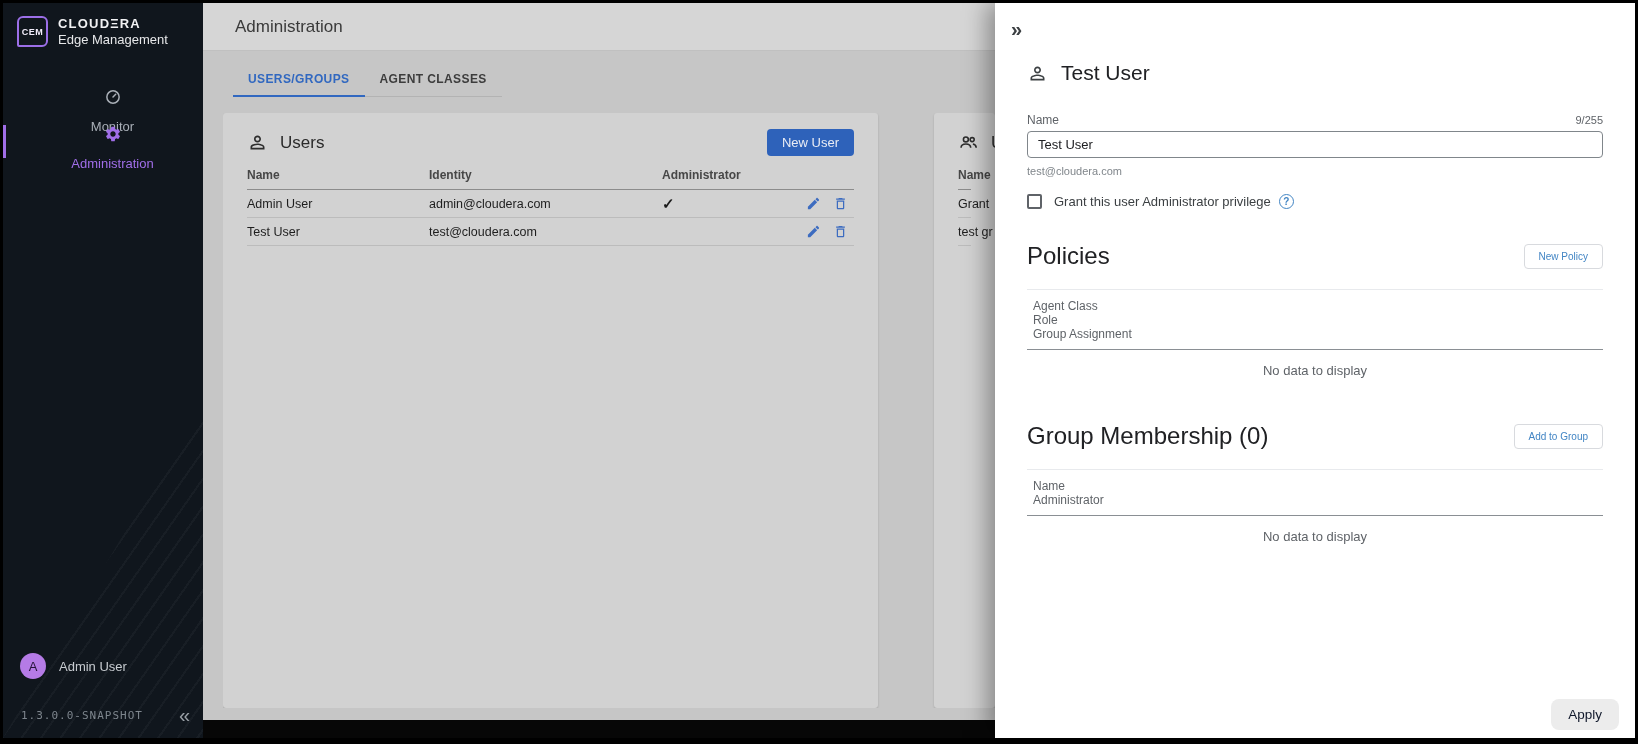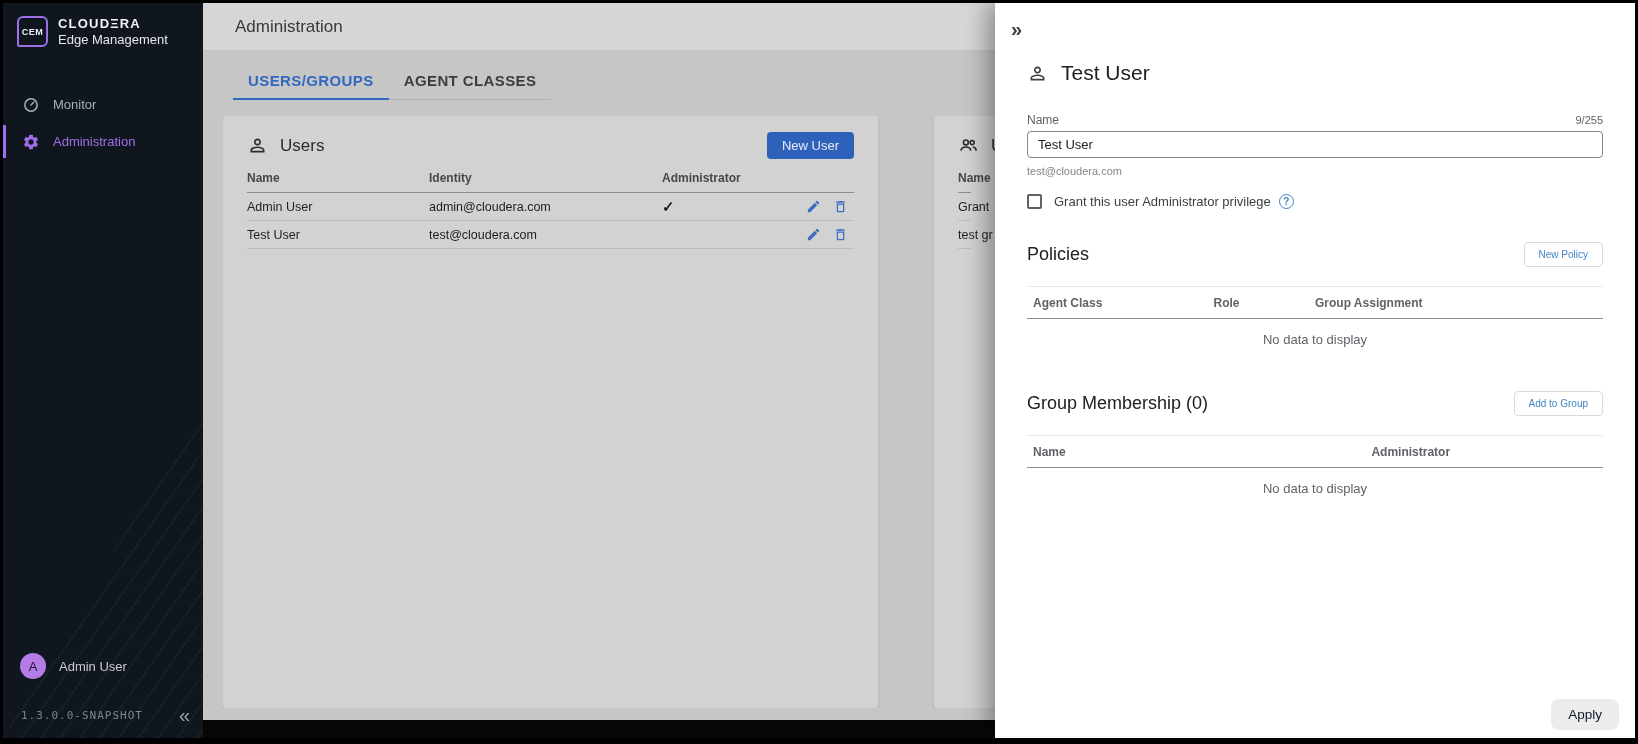--- a/index.html
+++ b/index.html
@@ -13,41 +13,41 @@
     background:repeating-linear-gradient(125deg, rgba(255,255,255,0.035) 0 2px, transparent 2px 16px);
     clip-path:polygon(100% 0, 100% 100%, 0 100%); pointer-events:none; }
   .logo-row { display:flex; align-items:flex-start; gap:10px; padding:13px 14px; }
   .logo-badge { width:31px; height:31px; border:2px solid #9c6fe8; border-radius:6px 6px 6px 2px;
     color:#f3eefc; font-size:9px; font-weight:bold; letter-spacing:.5px;
     display:flex; align-items:center; justify-content:center; }
   .brand .l1 { color:#f2f2f4; font-size:13px; font-weight:bold; letter-spacing:1.2px; }
   .brand .l2 { color:#e6e7e9; font-size:13px; margin-top:1px; }
   .nav { margin-top:28px; display:flex; flex-direction:column; gap:4px; }
   .nav-item { height:33px; display:flex; align-items:center; gap:13px; padding-left:19px;
-    color:#a9afb7; font-size:13px; cursor:pointer; }
+    color:#a9afb7; font-size:13px; cursor:pointer;flex-direction:column; }
   .nav-item svg { width:18px; height:18px; flex-shrink:0; }
   .nav-item.active { color:#a06ee8; box-shadow:inset 3px 0 0 #a06ee8; }
   .side-spacer { flex:1; }
   .user-row { display:flex; align-items:center; gap:13px; padding-left:17px; margin-bottom:26px; }
   .avatar { width:26px; height:26px; border-radius:50%; background:#b57be6; color:#241238;
     font-size:13px; display:flex; align-items:center; justify-content:center; }
   .user-row .uname { color:#c7cbd0; font-size:13px; }
   .side-footer { display:flex; align-items:center; justify-content:space-between;
     padding:0 13px 0 18px; margin-bottom:13px; }
   .version { color:#7d858d; font-family:"DejaVu Sans Mono", monospace; font-size:11px; letter-spacing:1px; }
   .collapse-left { color:#9aa0a6; font-size:20px; cursor:pointer; line-height:1; }
 
   
   .main { flex:1; min-width:0; background:#c6c6c6; display:flex; flex-direction:column;
     border-bottom:18px solid #070707; overflow:hidden; }
   .page-header { height:48px; background:#d6d6d6; display:flex; align-items:center;
     padding-left:32px; flex-shrink:0; border-bottom:1px solid #c0c0c0; }
   .page-title { font-size:17px; color:#3a3a3a; }
   .tabs { margin:21px 0 0 30px; display:inline-flex; border-bottom:1px solid #b3b3b3; width:max-content; }
-  .tab { padding:0 15px 9px; font-size:15px; font-weight:bold; letter-spacing:.4px;
+  .tab { padding:0 15px 9px; font-size:12px; font-weight:bold; letter-spacing:.4px;
     color:#3d3d3d; cursor:pointer; margin-bottom:-1px; }
   .tab.active { color:#3168c0; border-bottom:2px solid #3168c0; }
 
   .cards { display:flex; gap:56px; margin:16px 0 12px 20px; flex:1; overflow:hidden; }
   .card { background:#d2d2d2; border-radius:3px; box-shadow:0 1px 2px rgba(0,0,0,.18);
     padding:16px 24px; overflow:hidden; }
   .card.users { width:655px; flex-shrink:0; }
   .card.groups { flex:1; min-width:0; }
   .card-head { display:flex; align-items:center; min-height:27px; }
   .card-head svg { width:21px; height:21px; color:#2d2d2d; flex-shrink:0; }
@@ -86,26 +86,26 @@
   .check-row { margin-top:17px; display:flex; align-items:flex-end; }
   .checkbox { width:15px; height:15px; border:2px solid #5f6368; border-radius:2px;
     cursor:pointer; flex-shrink:0; background:#fff; }
   .check-label { font-size:13px; color:#3c4043; margin-left:12px; }
   .help-ic { width:15px; height:15px; border:1.5px solid #4285c4; border-radius:50%;
     color:#4285c4; font-size:10px; font-weight:bold; display:inline-flex; align-items:center;
     justify-content:center; margin-left:8px; cursor:pointer; }
   .section-head { display:flex; align-items:center; justify-content:space-between; }
   .section-head.policies { margin-top:33px; }
   .section-head.membership { margin-top:31px; }
-  .section-title { font-size:18px; color:#202124; }
+  .section-title { font-size:24px; color:#202124; }
   .btn-outline { background:#fff; border:1px solid #d8dade; border-radius:4px; color:#4285c4;
     font-size:10px; padding:6px 14px; cursor:pointer; }
   .d-tbl { margin-top:19px; border-top:1px solid #e8eaed; }
   .d-tbl-head { display:flex; padding:9px 6px 8px; border-bottom:1px solid #8a8f94;
-    font-size:12px; font-weight:bold; color:#5f6368; }
+    font-size:12px; font-weight:normal; color:#5f6368;flex-direction:column; }
   .dcol-agent { width:32%; } .dcol-role { width:18%; } .dcol-ga { width:50%; }
   .dcol-gname { width:60%; } .dcol-gadmin { width:40%; }
   .d-empty { text-align:center; padding:13px 0; font-size:13px; color:#5f6368; }
   .drawer-footer { position:absolute; bottom:8px; right:16px; }
   .btn-apply { background:#ececec; color:#0f172a; border:none; border-radius:8px;
     font-size:13.5px; padding:8px 17px; cursor:default; }
 </style>
 </head>
 <body>
 

